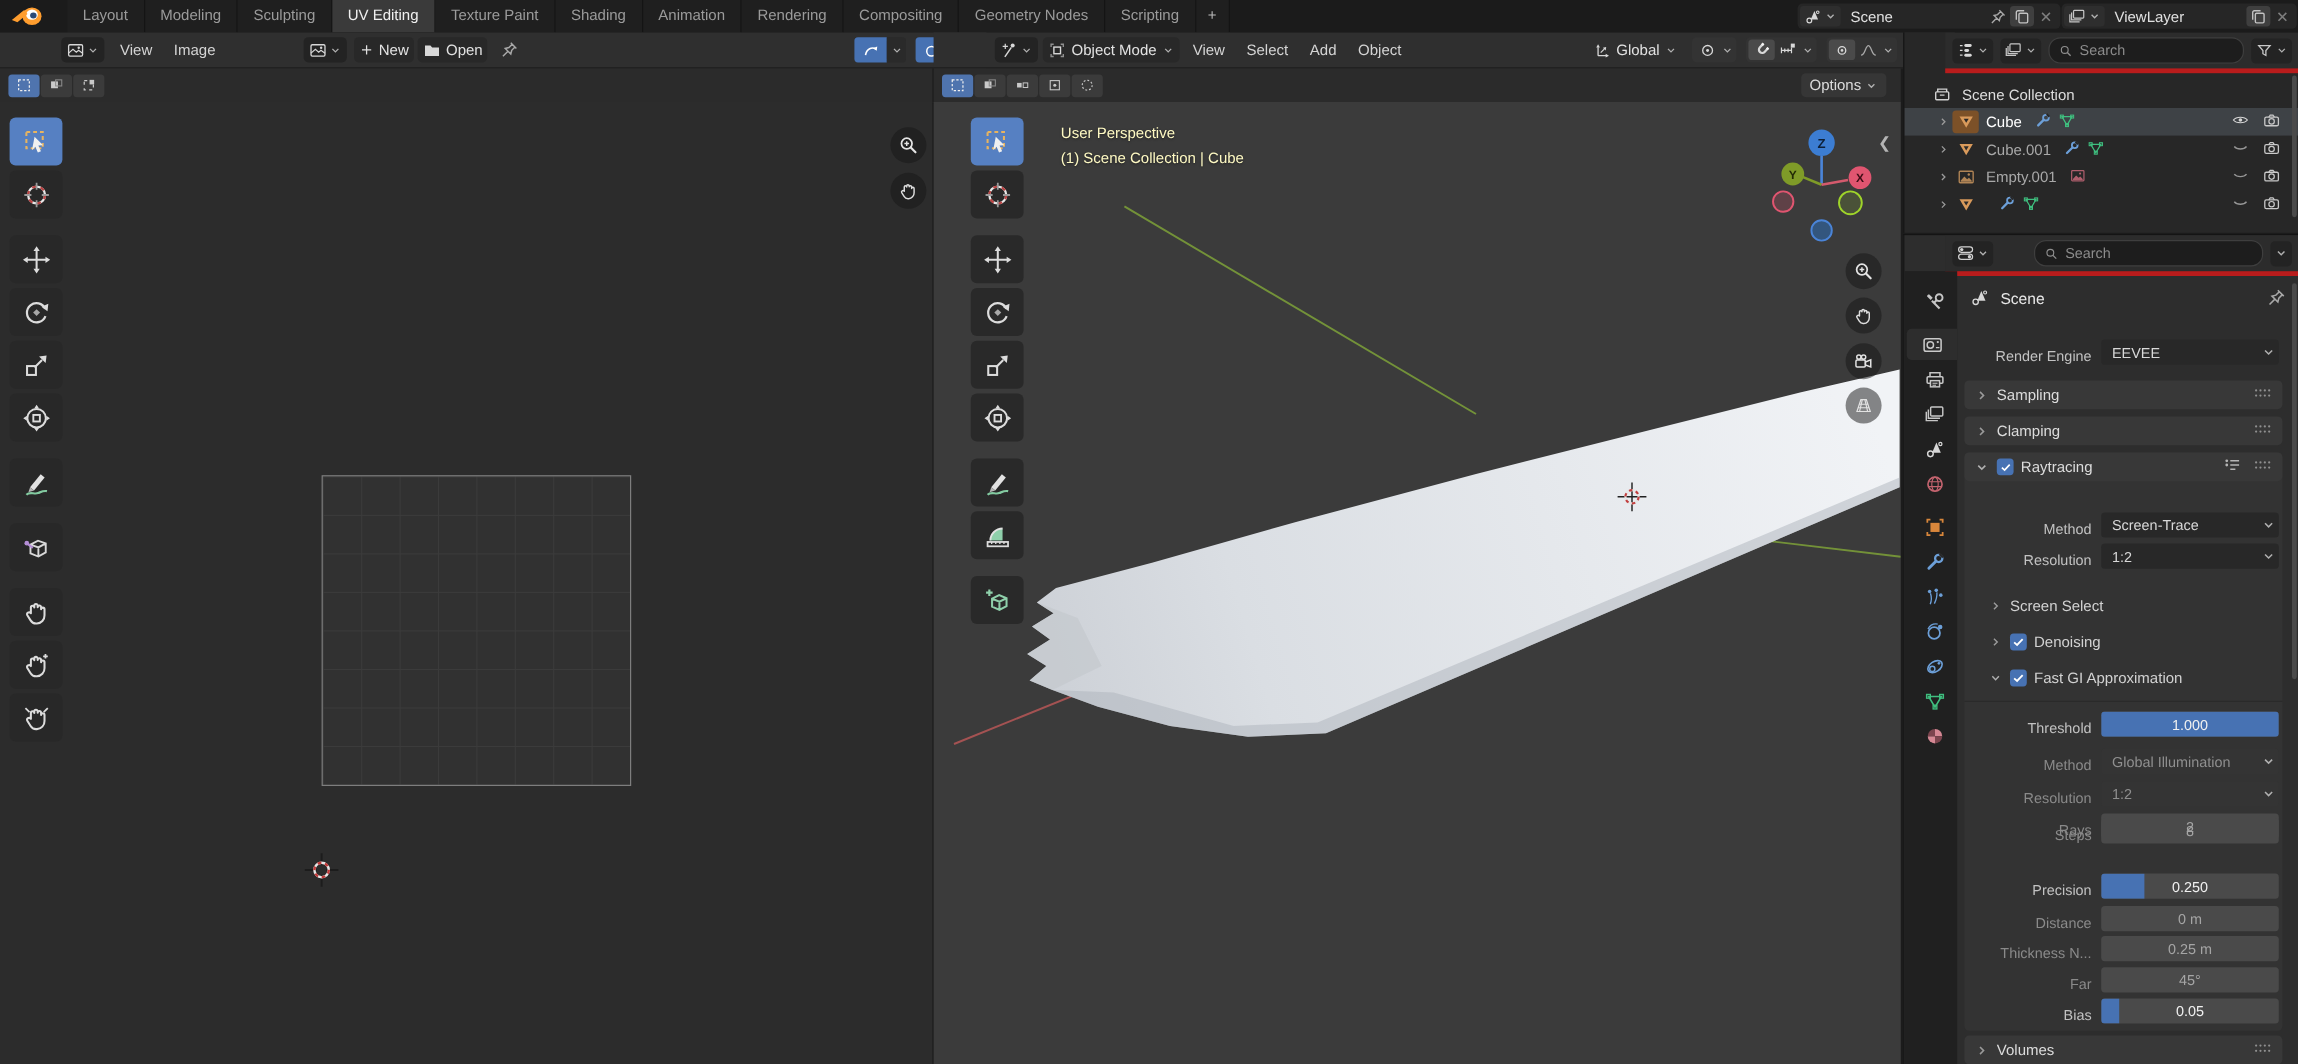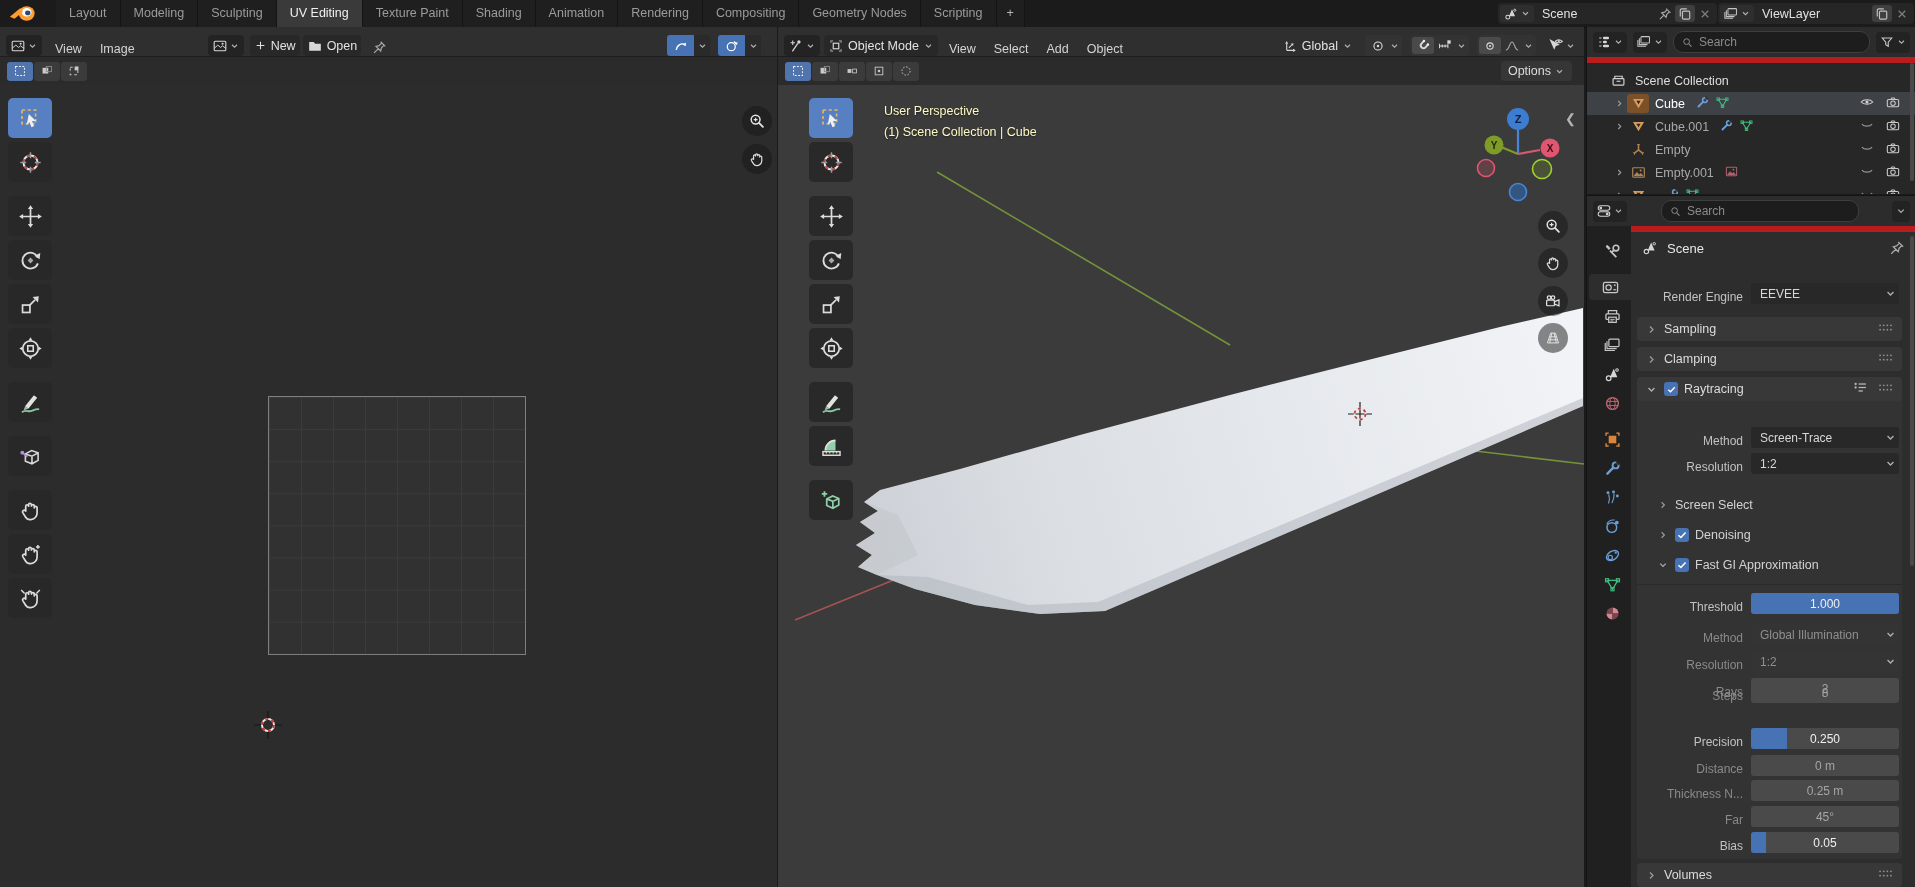--- a/index.html
+++ b/index.html
@@ -22,21 +22,21 @@
   .wtab.plus{color:#b8b8b8;padding:0 10px;}
   .idgroup{position:absolute;top:3px;height:21px;background:#262626;border-radius:4px;
            display:flex;align-items:center;padding:0 2px;}
   .idicon{display:flex;align-items:center;gap:1px;padding:0 3px;height:17px;border-radius:3px;background:#2e2e2e;}
   .idlabel{flex:1;padding:0 8px;font-size:12.5px;color:#e0e0e0;white-space:nowrap;overflow:hidden;}
   .idbtn{width:20px;height:17px;display:flex;align-items:center;justify-content:center;border-radius:3px;}
   .idbtn.on{background:#3f3f3f;}
 
   
   .ehdr{position:absolute;height:29px;background:#2f2f2f;border-bottom:1px solid #1e1e1e;
-        display:flex;align-items:flex-end;}
+        display:flex;align-items:center;padding-left:45px;}
   .subhdr{position:absolute;height:28px;background:#2b2b2b;border-bottom:1px solid #202020;
           display:flex;align-items:center;}
   .etype{display:flex;align-items:center;height:21px;margin:0 4px 0 6px;padding:0 4px;border-radius:4px;background:#232323;gap:1px;}
   .menu-item{padding:0 9px;font-size:12.5px;color:#d4d4d4;}
   .hgroup{display:flex;align-items:center;height:21px;border-radius:4px;background:#333;margin-left:8px;padding:0 2px;}
   .hseg{display:flex;align-items:center;height:17px;padding:0 3px;border-radius:3px;}
   .hseg.on{background:#4a4a4a;}
   .hsel{display:flex;align-items:center;height:21px;border-radius:4px;background:#282828;padding:0 4px;gap:4px;font-size:12.5px;color:#e2e2e2;}
   .tglblue{width:27px;height:21px;background:#4772b3;border-radius:3px 0 0 3px;display:flex;align-items:center;justify-content:center;}
   .tglchev{width:16px;height:21px;background:#2a2a2a;border-radius:0 3px 3px 0;display:flex;align-items:center;justify-content:center;}
@@ -59,21 +59,21 @@
   .gapb{margin-top:10px;}
   .fbtn{position:absolute;width:30px;height:30px;border-radius:50%;background:rgba(22,22,22,.5);
         display:flex;align-items:center;justify-content:center;}
   .fbtn .ic{width:18px;height:18px;}
   #vp-overlay{position:absolute;left:106px;top:16px;font-size:12.5px;color:#fef9c3;line-height:21px;
               text-shadow:0 1px 2px rgba(0,0,0,.45);}
   #collapse-arrow{position:absolute;right:8px;top:26px;color:#b5b5b5;font-size:13px;}
 
   
   #outliner{position:absolute;left:1586px;top:27px;width:329px;height:167px;background:#272727;overflow:hidden;border-left:1px solid #141414;}
-  .panhdr{height:30px;background:#2c2c2c;border-bottom:6px solid #b91c1c;display:flex;align-items:center;padding:0 6px;gap:6px;}
+  .panhdr{height:30px;background:#2c2c2c;border-bottom:4px solid #b91c1c;display:flex;align-items:center;padding:0 6px;gap:6px;margin-left:34px;}
   .hbtn2{display:flex;align-items:center;height:21px;padding:0 3px;border-radius:4px;background:#232323;gap:1px;}
   .srch{flex:1;height:20px;background:#1d1d1d;border:1px solid #3e3e3e;border-radius:10px;
         display:flex;align-items:center;gap:5px;padding:0 7px;color:#8b8b8b;font-size:12px;}
   #outliner-rows{position:relative;padding-top:6px;}
   .orow{position:relative;height:23px;display:flex;align-items:center;font-size:12.5px;color:#a8a8a8;}
   .orow.sel{background:#3e4246;color:#fff;}
   .ochev{width:16px;display:flex;justify-content:center;}
   .ochev .ic{width:11px;height:11px;}
   .oicon{width:22px;height:19px;display:flex;align-items:center;justify-content:center;border-radius:3px;margin-right:2px;}
   .oicon .ic{width:17px;height:17px;}
@@ -939,44 +939,20 @@
               </svg>
             </span></span>
           <span class="obadge"><span class="ic ">
               <svg viewBox="0 0 22 22" xmlns="http://www.w3.org/2000/svg">
                 <path d="M4.8 6.2 H17.2 L11 16.6 Z" fill="none" stroke="#3fbf7f" stroke-width="1.5"></path>
                 <rect x="2.9" y="4.3" width="3.6" height="3.6" fill="none" stroke="#3fbf7f" stroke-width="1.3"></rect>
                 <rect x="15.5" y="4.3" width="3.6" height="3.6" fill="none" stroke="#3fbf7f" stroke-width="1.3"></rect>
                 <rect x="9.2" y="14.7" width="3.6" height="3.6" fill="none" stroke="#3fbf7f" stroke-width="1.3"></rect>
               </svg>
             </span></span>
-          <span class="oright eye"><span class="ic ">
-              <svg viewBox="0 0 22 22" xmlns="http://www.w3.org/2000/svg">
-                <path d="M4 9.8 C7 13.6 15 13.6 18 9.8" fill="none" stroke="#969696" stroke-width="1.6"></path>
-              </svg>
-            </span></span>
-          <span class="oright cam"><span class="ic ">
-              <svg viewBox="0 0 22 22" xmlns="http://www.w3.org/2000/svg">
-                <rect x="3.2" y="7.6" width="15.6" height="10" rx="1.8" fill="none" stroke="#c9c9c9" stroke-width="1.5"></rect>
-                <circle cx="11" cy="12.6" r="3.1" fill="none" stroke="#c9c9c9" stroke-width="1.4"></circle>
-                <path d="M7.8 7.6 L9.4 5.4 H12.6 L14.2 7.6" fill="none" stroke="#c9c9c9" stroke-width="1.4"></path>
-              </svg>
-            </span></span>
-        </div>
-        <div class="orow" style="padding-left:24px;">
-          <span class="ochev"></span>
-          <span class="oicon">
-            <span class="ic ">
-              <svg viewBox="0 0 22 22" xmlns="http://www.w3.org/2000/svg">
-                <path d="M11 11.5 V4.5 M11 11.5 L5.4 16 M11 11.5 L16.6 16" stroke="#b08455" stroke-width="2"></path>
-                <path d="M9.3 4.5 H12.7 M4.6 14.3 L6.2 17.7 M17.4 14.3 L15.8 17.7" stroke="#b08455" stroke-width="1.3"></path>
-              </svg>
-            </span>
-          </span>
-          <span class="olabel" style="">Empty</span>
           <span class="oright eye"><span class="ic ">
               <svg viewBox="0 0 22 22" xmlns="http://www.w3.org/2000/svg">
                 <path d="M4 9.8 C7 13.6 15 13.6 18 9.8" fill="none" stroke="#969696" stroke-width="1.6"></path>
               </svg>
             </span></span>
           <span class="oright cam"><span class="ic ">
               <svg viewBox="0 0 22 22" xmlns="http://www.w3.org/2000/svg">
                 <rect x="3.2" y="7.6" width="15.6" height="10" rx="1.8" fill="none" stroke="#c9c9c9" stroke-width="1.5"></rect>
                 <circle cx="11" cy="12.6" r="3.1" fill="none" stroke="#c9c9c9" stroke-width="1.4"></circle>
                 <path d="M7.8 7.6 L9.4 5.4 H12.6 L14.2 7.6" fill="none" stroke="#c9c9c9" stroke-width="1.4"></path>

